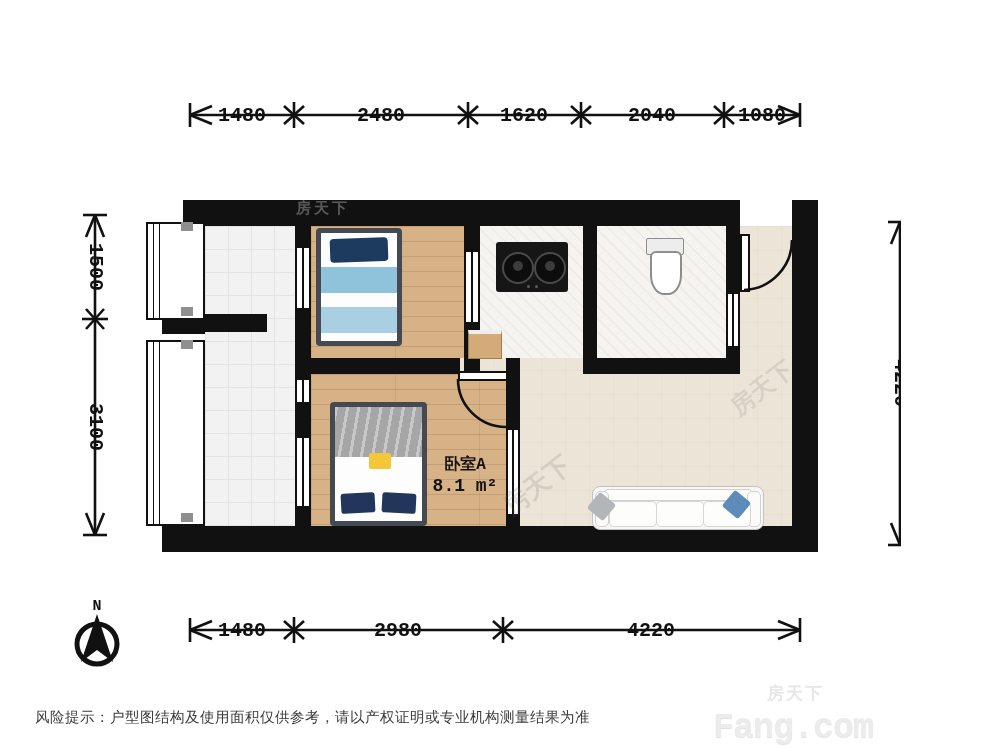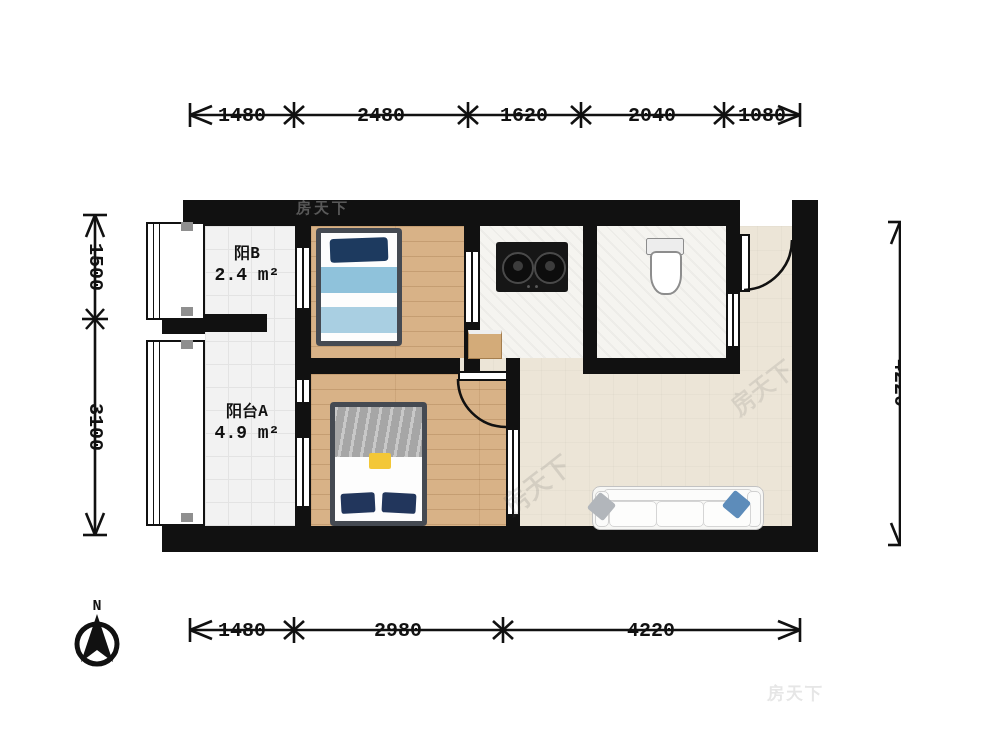--- a/index.html
+++ b/index.html
@@ -149,27 +149,23 @@
     <div class="sofa-back"></div>
     <div class="sofa-arm" style="left:2px;"></div>
     <div class="sofa-arm" style="right:2px;"></div>
     <div class="sofa-cushion" style="left:16px;"></div>
     <div class="sofa-cushion" style="left:63px;"></div>
     <div class="sofa-cushion" style="left:110px;"></div>
     <div class="sofa-pillow" style="left:-2px;top:9px;background:#b2b6bb;transform:rotate(40deg);"></div>
     <div class="sofa-pillow" style="right:16px;top:7px;background:#5d8cba;transform:rotate(40deg);"></div>
   </div>
 
-  <div class="abs room-label" style="left:187px;top:244px;">
-    <div class="rname">阳B</div>
-      <div class="rarea">2.4 m²</div>
-  </div>
-  <div class="abs room-label" style="left:187px;top:402px;">
-    <div class="rname">阳台A</div>
-      <div class="rarea">4.9 m²</div>
+  <div class="abs room-label" style="left:405px;top:455px;">
+    <div class="rname">卧室A</div>
+      <div class="rarea">8.1 m²</div>
   </div>
 
   <span class="dim-label" style="left:242px;top:115px;">1480</span>
   <span class="dim-label" style="left:381px;top:115px;">2480</span>
   <span class="dim-label" style="left:524px;top:115px;">1620</span>
   <span class="dim-label" style="left:652px;top:115px;">2040</span>
   <span class="dim-label" style="left:762px;top:115px;">1080</span>
 
   <span class="dim-label vert" style="left:95px;top:267px;">1500</span>
   <span class="dim-label vert" style="left:95px;top:427px;">3100</span>
@@ -242,18 +238,20 @@
       <path d="M458 379 A48 48 0 0 0 506 427"></path>
       <path d="M744 290 A50 50 0 0 0 792 240"></path>
     </g>
     <g>
       <text x="97" y="610" text-anchor="middle" font-size="15" font-weight="bold" fill="#111">N</text>
       <circle cx="97" cy="644" r="20" stroke="#111" stroke-width="5" fill="none"></circle>
       <polygon points="97,614 113,662 97,650 81,662" fill="#111"></polygon>
     </g>
   </svg>
 
+  <div class="disclaimer">风险提示：户型图结构及使用面积仅供参考，请以产权证明或专业机构测量结果为准</div>
 
   <div class="logo">
     <span class="logo-cn">房天下</span>
+    <span class="logo-en">Fang.com</span>
   </div>
 
 </div>
 
 </body></html>

